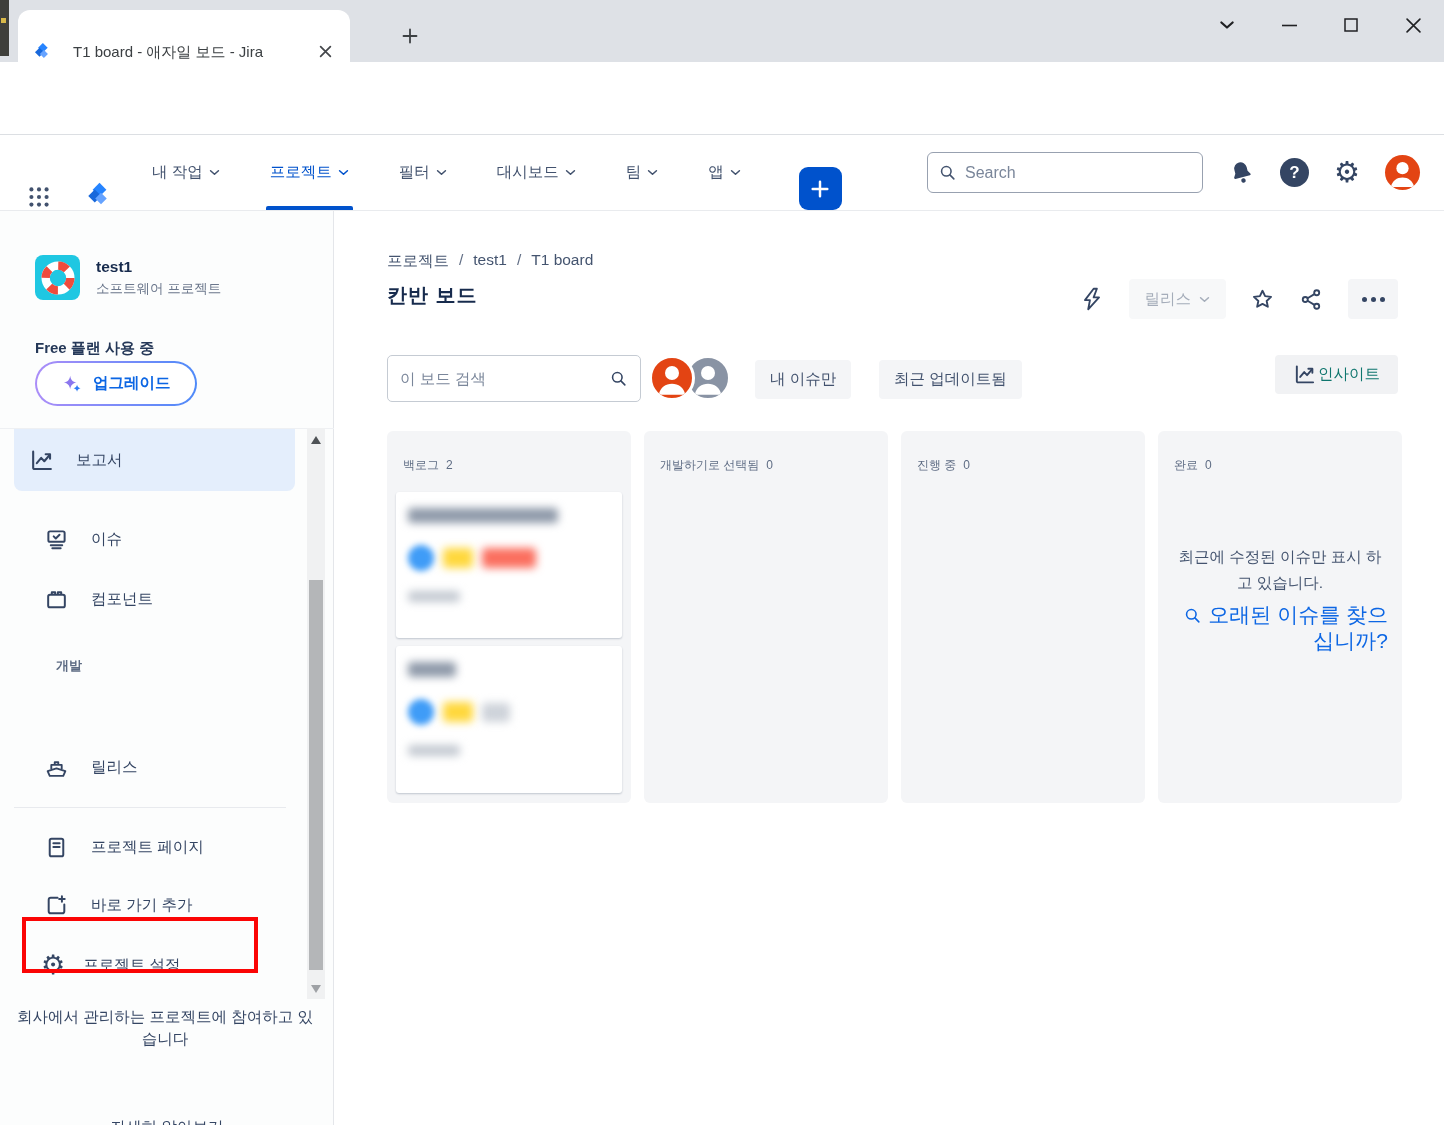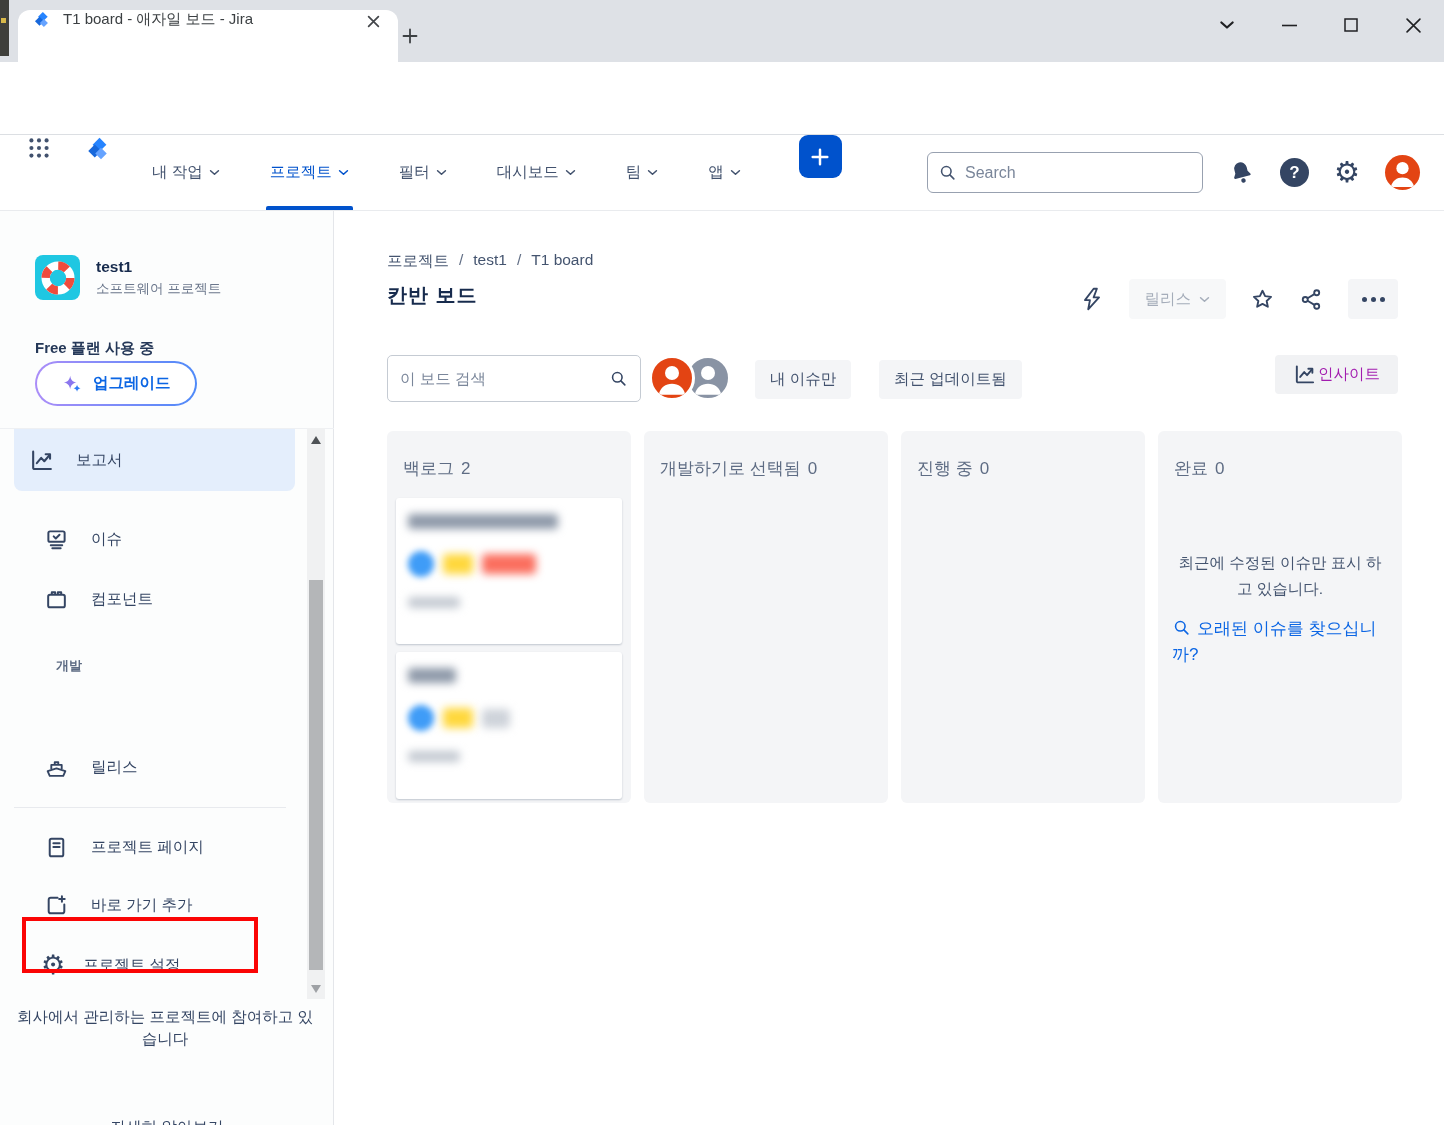--- a/index.html
+++ b/index.html
@@ -4,39 +4,39 @@
 <style>
   * { margin:0; padding:0; box-sizing:border-box; }
   html,body { width:1444px; height:1125px; }
   body { font-family:"Liberation Sans", sans-serif; background:#fff; overflow:hidden; }
   #app { position:relative; width:1444px; height:1125px; }
 
   
   .tabstrip { position:absolute; left:0; top:0; width:1444px; height:62px; background:#dee1e6; }
   .edge-sliver { position:absolute; left:0; top:0; width:9px; height:56px; background:#3f3f3b; }
   .edge-dot { position:absolute; left:1px; top:18px; width:5px; height:5px; background:#d8b84a; }
-  .tab { position:absolute; left:18px; top:10px; width:380px; height:52px; background:#fff; border-radius:12px 12px 0 0; display:flex; align-items:flex-start; padding:0 14px; gap:10px; }
+  .tab { position:absolute; left:18px; top:10px; width:332px; height:52px; background:#fff; border-radius:12px 12px 0 0; display:flex; align-items:flex-end; padding:0 14px; gap:20px; }
   .tab-title { font-size:15px; color:#3c4043; white-space:nowrap; overflow:hidden; flex:1; }
   .tab-close { width:22px; height:22px; display:flex; align-items:center; justify-content:center; border-radius:50%; color:#44474b; }
   .newtab-btn { position:absolute; left:396px; top:22px; width:28px; height:28px; display:flex; align-items:center; justify-content:center; color:#3c4043; }
   .wincontrols { position:absolute; right:0; top:0; height:50px; display:flex; align-items:center; }
   .winbtn { width:62px; height:50px; display:flex; align-items:center; justify-content:center; color:#202124; }
 
   .toolbar { position:absolute; left:0; top:62px; width:1444px; height:73px; background:#fff; border-bottom:1px solid #dcdfe3; }
   .navbtn { position:absolute; top:80px; width:38px; height:38px; display:flex; align-items:center; justify-content:center; }
   .omnibox { position:absolute; left:172px; top:77px; width:1104px; height:44px; background:#f1f3f4; border-radius:22px; display:flex; align-items:center; padding:0 14px 0 20px; }
   .url-blur { width:95px; height:19px; border-radius:9px; background:#bdbdbd; filter:blur(4px); margin:0 2px 0 16px; }
   .url-text { font-size:16.5px; color:#202124; flex:1; white-space:nowrap; overflow:hidden; }
   .omni-actions { display:flex; align-items:center; gap:26px; margin-right:6px; }
   .chrome-right { position:absolute; right:10px; top:77px; display:flex; align-items:center; gap:16px; }
   .chrome-avatar { width:34px; height:34px; border-radius:50%; background:#1f6ff0; position:relative; overflow:hidden; }
 
   
   .jiranav { position:absolute; left:0; top:135px; width:1444px; height:76px; background:#fff; border-bottom:1px solid #e9ebee; }
-  .jn-left { position:absolute; left:26px; top:0; height:75px; display:flex; align-items:flex-start; gap:26px; }
+  .jn-left { position:absolute; left:26px; top:0; height:75px; display:flex; align-items:flex-end; gap:26px; }
   .jn-item { display:flex; align-items:center; gap:6px; font-size:15.5px; color:#42526e; padding:0 12px; height:75px; position:relative; }
   .jn-item.active { color:#0052cc; }
   .jn-underline { position:absolute; left:8px; right:8px; bottom:0; height:4px; background:#0052cc; border-radius:2px 2px 0 0; }
   .jn-create { width:43px; height:43px; background:#0052cc; border-radius:9px; color:#fff; display:flex; align-items:center; justify-content:center; margin-left:20px; }
   .jn-right { position:absolute; right:24px; top:0; height:75px; display:flex; align-items:center; gap:25px; }
   .jn-search { width:276px; height:41px; border:1px solid #98a1b0; border-radius:6px; display:flex; align-items:center; padding:0 10px; gap:8px; background:#fff; }
   .jn-search input { border:none; outline:none; font-size:16px; color:#172b4d; width:100%; background:transparent; font-family:inherit; }
   .jn-search input::placeholder { color:#7a869a; }
   .help-circle { width:29px; height:29px; border-radius:50%; background:#344563; color:#fff; font-weight:bold; font-size:17px; display:flex; align-items:center; justify-content:center; }
   .gear-glyph { font-size:29px; color:#344563; line-height:1; }
@@ -76,38 +76,38 @@
 
   .board-toolbar { position:absolute; left:52px; top:144px; right:46px; height:48px; }
   .board-search { position:absolute; left:0; top:0; width:254px; height:47px; border:1px solid #c5cbd3; border-radius:5px; background:#fff; display:flex; align-items:center; padding:0 12px; }
   .board-search input { border:none; outline:none; flex:1; font-size:15.5px; color:#172b4d; background:transparent; font-family:inherit; }
   .board-search input::placeholder { color:#7a869a; }
   .avatars { position:absolute; left:262px; top:0; display:flex; }
   .avatar-circ { width:46px; height:46px; border-radius:50%; border:3px solid #fff; position:relative; overflow:hidden; }
   .av-red { background:#e34413; z-index:2; }
   .av-gray { background:#8993a4; margin-left:-10px; z-index:1; }
   .filter-btn { position:absolute; top:5px; height:39px; background:#f4f5f7; border-radius:4px; display:flex; align-items:center; padding:0 15px; font-size:15.5px; color:#42526e; }
-  .insights-btn { position:absolute; right:0; top:0; height:39px; background:#f1f2f4; border-radius:4px; display:flex; align-items:center; gap:2px; padding:0 18px; font-size:15.5px; color:#a21caf; }
+  .insights-btn { position:absolute; right:0; top:0; height:39px; background:#f1f2f4; border-radius:4px; display:flex; align-items:center; gap:2px; padding:0 18px; font-size:15.5px; color:#0f766e; }
 
   .columns { position:absolute; left:52px; top:220px; display:flex; gap:13px; }
   .col { width:244px; height:372px; background:#f4f5f7; border-radius:6px; position:relative; }
-  .col-head { padding:26px 16px 10px 16px; font-size:17px; color:#5e6c84; }
+  .col-head { padding:26px 16px 10px 16px; font-size:12px; color:#5e6c84; }
   .col-head .cnt { margin-left:7px; }
   .card { position:relative; margin:8px 9px 0 9px; background:#fff; border-radius:3px; box-shadow:0 1px 2px rgba(9,30,66,.22); padding:16px 12px; }
   .blob { filter:blur(4px); border-radius:4px; }
   .b-title { width:150px; height:15px; background:#8e99a9; margin-bottom:22px; }
   .b-title.short { width:48px; }
   .tagrow { display:flex; align-items:center; gap:9px; margin-bottom:20px; }
   .b-circle { width:26px; height:26px; border-radius:50%; background:#3f9cf7; filter:blur(3px); }
   .b-yellow { width:30px; height:20px; background:#ffd83d; }
   .b-red { width:54px; height:20px; background:#fb6f5f; }
   .b-gray { width:28px; height:19px; background:#ced3da; }
   .b-foot { width:52px; height:11px; background:#c3c9d1; }
   .done-empty { padding:60px 20px 0 20px; text-align:center; font-size:15.5px; color:#44546f; line-height:26px; }
-  .done-link { margin-top:14px; text-align:left; font-size:17px; color:#0c66e4; line-height:26px; padding:0 14px; }
+  .done-link { margin-top:6px; text-align:right; font-size:21px; color:#0c66e4; line-height:26px; padding:0 14px; }
   .done-link svg { vertical-align:-3px; margin-right:6px; }
 
   .ic { flex:0 0 auto; }
 </style>
 </head>
 <body>
 
 <svg width="0" height="0" style="position:absolute">
   <defs>
     <symbol id="i-chart" viewBox="0 0 24 24">

